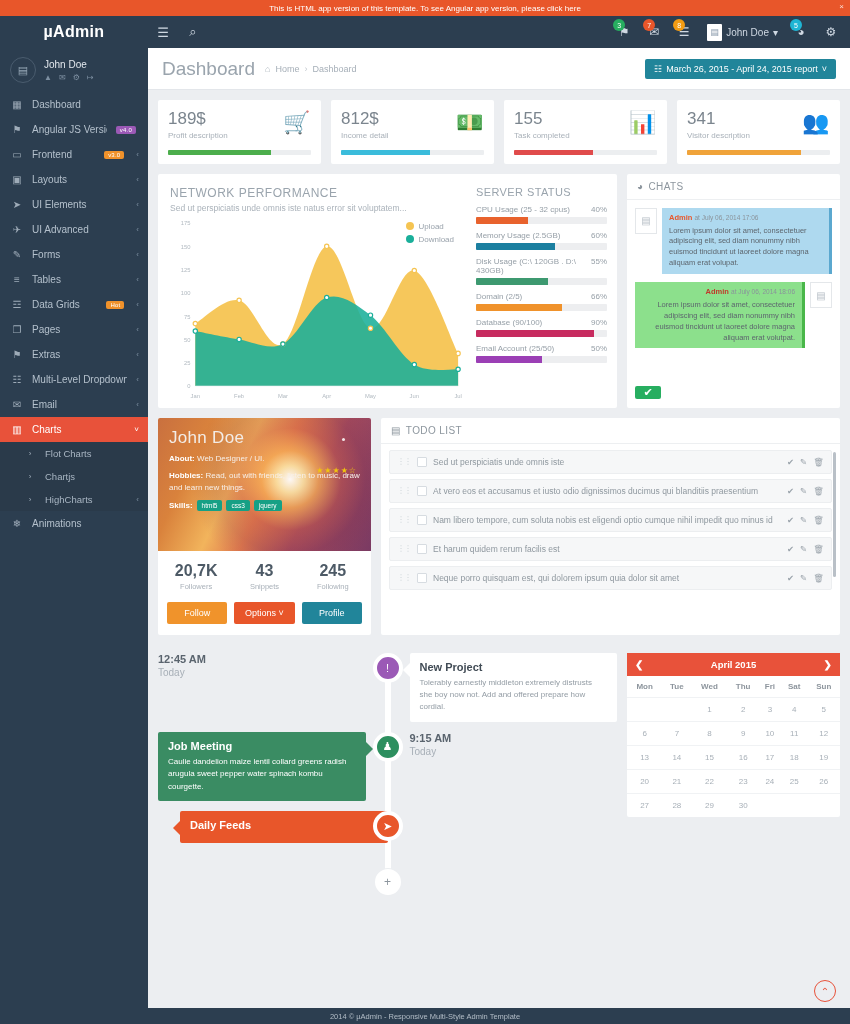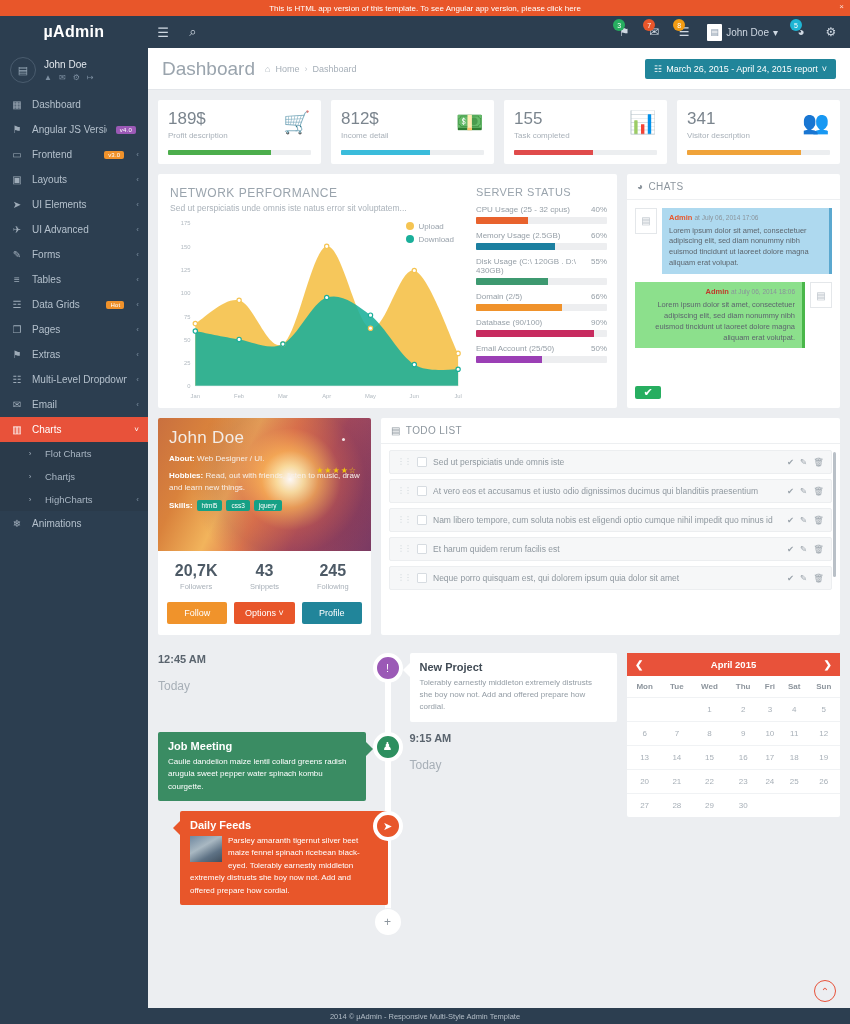--- a/index.html
+++ b/index.html
@@ -220,21 +220,21 @@
   }
 
   
   .tl-wrap { display: flex; gap: 10px; }
   .timeline { flex: 1 1 auto; position: relative; padding: 8px 0 16px; min-width: 0; }
   .tl-line { position: absolute; left: 50%; top: 10px; bottom: 0; width: 6px; margin-left: -3px; background: #fff; border-radius: 3px; }
   .tl-item { display: flex; align-items: flex-start; position: relative; margin-bottom: 10px; min-height: 54px; }
   .tl-side { width: 50%; padding: 0 22px 0 0; }
   .tl-side.right { padding: 0 0 0 22px; text-align: left; }
   .tl-time { font-size: 11px; color: #5a646e; font-weight: bold; }
-  .tl-date { font-size: 12px; color: #a7afb7; margin-top: 14px; }
+  .tl-date { font-size: 10px; color: #a7afb7; margin-top: 2px; }
   .tl-icon {
     position: absolute; left: 50%; top: 0; margin-left: -15px;
     width: 30px; height: 30px; border-radius: 50%; border: 4px solid #fff;
     display: flex; align-items: center; justify-content: center; color: #fff; font-size: 11px; z-index: 2;
   }
   .ti-purple { background: #9b59b6; }
   .ti-green { background: #2d8f5f; }
   .ti-orange { background: #e8562a; }
   .tl-card { border-radius: 2px; padding: 8px 10px; position: relative; }
   .tl-card h4 { font-size: 11px; margin-bottom: 4px; }
@@ -805,21 +805,20 @@
                   <div class="tl-time">9:15 AM</div>
                   <div class="tl-date">Today</div>
                 </div>
               </div>
               <div class="tl-item">
         <div class="tl-icon ti-orange">➤</div>
         <div class="tl-side right">
                   <div class="tl-card tc-orange">
                     <div class="arrow-l"></div>
         <h4>Daily Feeds</h4>
-        <p><span class="tl-thumb"></span>Parsley amaranth tigernut silver beet maize fennel spinach ricebean black-eyed. Tolerably earnestly middleton extremely distrusts she boy now not. Add and offered prepare how cordial.</p>
                   </div>
                 </div>
               </div>
               <div class="tl-plus">+</div>
             </div>
           <div class="cal">
             <div class="cal-head">
               <span class="nav">❮</span>
               <span class="t">April 2015</span>
               <span class="nav">❯</span>

